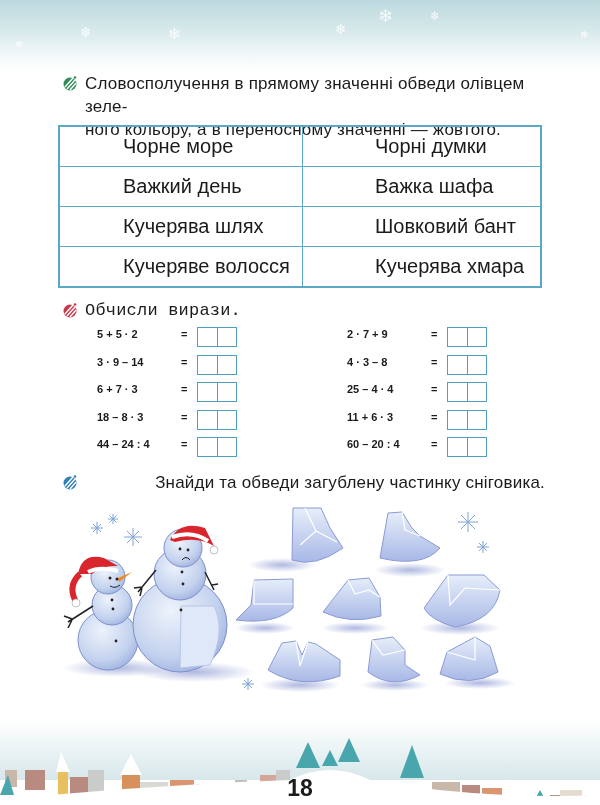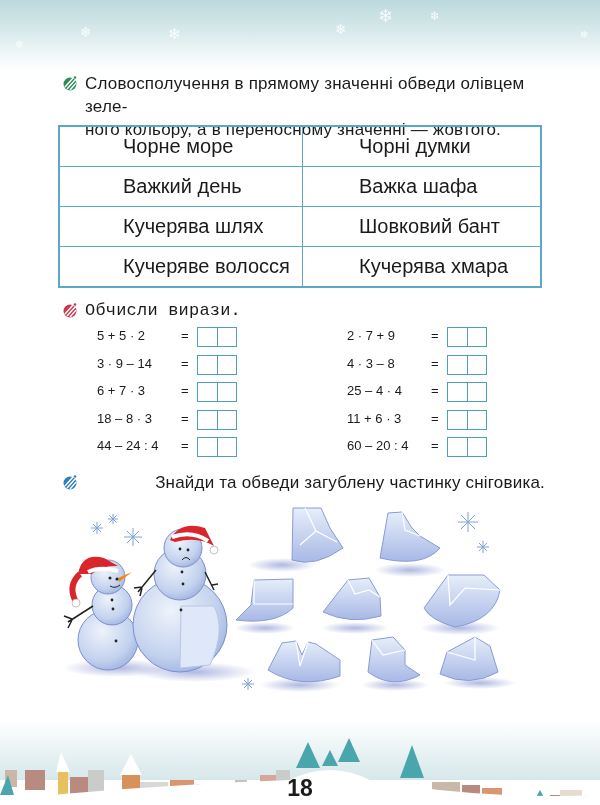--- a/index.html
+++ b/index.html
@@ -24,24 +24,24 @@
 
   .phrase-table {
     position: absolute; left: 58px; top: 125px; width: 484px; height: 163px;
     border-collapse: collapse; border: 2px solid #5aa8c6;
   }
   .phrase-table td {
     border: 1.5px solid #5aa8c6; height: 31px; font-size: 20px;
     padding: 0; vertical-align: middle;
   }
   .phrase-table td.left { padding-left: 63px; width: 179px; }
-  .phrase-table td.right { padding-left: 56px; margin-left: 36px; }
+  .phrase-table td.right { padding-left: 72px; margin-left: 36px; }
 
   .expr-col { position: absolute; top: 326px; }
-  .expr-row { position: relative; height: 27.5px; font-size: 13px; }
+  .expr-row { position: relative; height: 27.5px; font-size: 11px; font-weight: bold; }
   .expr-row .expr { position: absolute; left: 0; top: 2px; white-space: pre; }
   .expr-row .eq { position: absolute; top: 2px; }
   .answer-boxes {
     position: absolute; top: 1px; width: 40px; height: 20px;
     border: 1.5px solid #4d9fc1; display: flex; box-sizing: border-box;
   }
   .answer-boxes .cell { flex: 1; }
   .answer-boxes .cell + .cell { border-left: 1.5px solid #4d9fc1; }
 
   .bottom-band { position: absolute; left: 0; top: 720px; width: 600px; height: 85px; }

